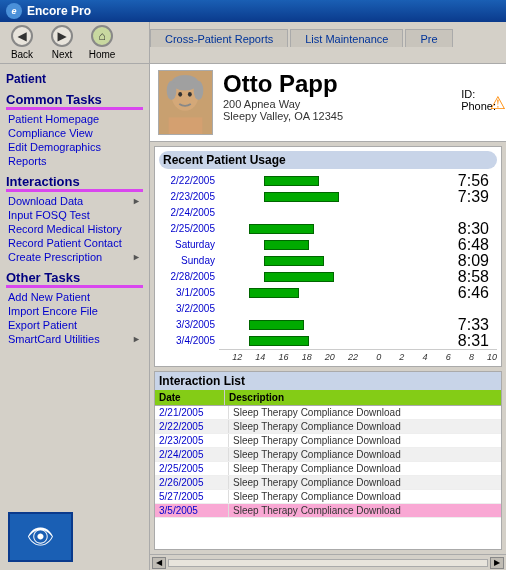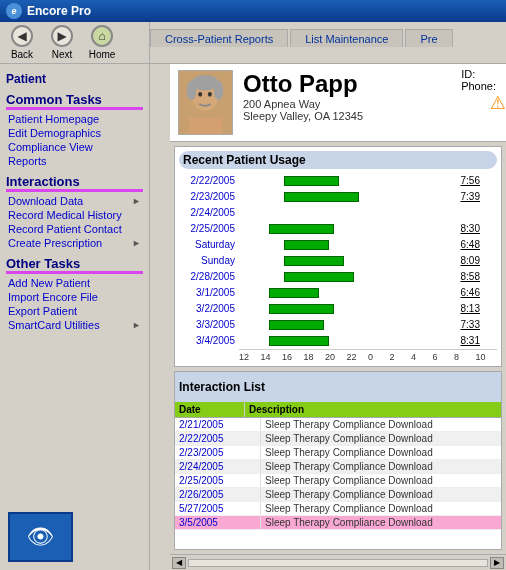--- a/index.html
+++ b/index.html
@@ -142,21 +142,21 @@
       font-weight: bold;
       color: #000;
     }
     #patient-address, #patient-city {
       font-size: 11px;
       color: #333;
     }
     #patient-id-phone {
       position: absolute;
       right: 10px;
-      top: 4px;
+      top: 24px;
       font-size: 11px;
     }
     .warning-icon {
       position: absolute;
       right: 0;
       top: 50%;
       transform: translateY(-50%);
       color: #ff8800;
       font-size: 18px;
     }
@@ -202,54 +202,54 @@
       align-items: center;
     }
     .chart-bar {
       height: 10px;
       background: #00aa00;
       border: 1px solid #006600;
       position: absolute;
     }
     .chart-value {
       position: absolute;
-      right: 17px;
-      font-size: 10px;
+      right: 8px;
+      font-size: 16px;
       color: #000;
       white-space: nowrap;
-      text-decoration: underline;
     }
     .chart-axis {
       display: flex;
       margin-left: 60px;
       font-size: 9px;
       color: #333;
       border-top: 1px solid #ccc;
       padding-top: 2px;
     }
     .axis-label {
       flex: 1;
-      text-align: left;
+      text-align: right;
+      font-style: italic;
     }
 
     
     #interaction-list {
       background: white;
       border: 1px solid #aaa;
       margin: 0 4px 4px 4px;
       flex: 1;
       display: flex;
       flex-direction: column;
       overflow: hidden;
     }
     .list-title {
       font-weight: bold;
       font-size: 12px;
       background: #c8d4e8;
-      padding: 8px 4px;
+      padding: 2px 4px;
     }
     .list-header {
       display: flex;
       background: #84cc16;
       border-bottom: 1px solid #aaa;
       font-weight: bold;
       font-size: 10px;
     }
     .list-header .col-date { width: 70px; padding: 2px 4px; border-right: 1px solid #ccc; }
     .list-header .col-desc { flex: 1; padding: 2px 4px; }
@@ -257,21 +257,21 @@
       flex: 1;
       overflow-y: auto;
     }
     .list-row {
       display: flex;
       font-size: 10px;
       border-bottom: 1px solid #eee;
     }
     .list-row:nth-child(even) { background: #f0f0f0; }
     .list-row:last-child { background: #f9a8d4; }
-    .list-row .col-date { width: 86px; padding: 1px 4px; border-right: 1px solid #ddd; color: #0000cc; }
+    .list-row .col-date { width: 74px; padding: 1px 4px; border-right: 1px solid #ddd; color: #0000cc; }
     .list-row .col-desc { flex: 1; padding: 1px 4px; color: #333; }
 
     
     #bottom-scroll {
       height: 16px;
       background: #d4d0c8;
       border-top: 1px solid #aaa;
       display: flex;
       align-items: center;
       padding: 0 2px;
@@ -332,43 +332,46 @@
     </div>
     <div class="nav-tab">
       <span>List Maintenance</span>
     </div>
     <div class="nav-tab">
       <span>Pre</span>
     </div>
   </div>
 </div>
 
-<div id="main" style="display:flex; height:506px; position:relative;gap:20px;">
+<div id="main" style="display:flex; height:506px; position:relative;">
 
   <div id="sidebar" style="position:relative;">
     <div class="sidebar-patient-label">Patient</div>
 
     <div class="sidebar-section-title">Common Tasks</div>
     <div class="sidebar-item">
         <span>Patient Homepage</span>
       </div>
     <div class="sidebar-item">
+        <span>Compliance View</span>
+      </div>
+    <div class="sidebar-item">
         <span>Edit Demographics</span>
-      </div>
-    <div class="sidebar-item">
-        <span>Compliance View</span>
       </div>
     <div class="sidebar-item">
         <span>Reports</span>
       </div>
 
     <div class="sidebar-section-title">Interactions</div>
     <div class="sidebar-item">
         <span>Download Data</span>
         <span class="arrow">►</span>
+      </div>
+    <div class="sidebar-item">
+        <span>Input FOSQ Test</span>
       </div>
     <div class="sidebar-item">
         <span>Record Medical History</span>
       </div>
     <div class="sidebar-item">
         <span>Record Patient Contact</span>
       </div>
     <div class="sidebar-item">
         <span>Create Prescription</span>
         <span class="arrow">►</span>
@@ -478,24 +481,20 @@
           </div>
           <div class="chart-row">
             <div class="chart-label">3/1/2005</div>
             <div class="chart-bar-area">
               <div class="chart-bar" style="left: 30px; width: 50px;"></div>
               <span class="chart-value">6:46</span>
             </div>
           </div>
           <div class="chart-row">
             <div class="chart-label">3/2/2005</div>
-            <div class="chart-bar-area">
-              <div class="chart-bar" style="left: 30px; width: 65px;"></div>
-              <span class="chart-value">8:13</span>
-            </div>
           </div>
           <div class="chart-row">
             <div class="chart-label">3/3/2005</div>
             <div class="chart-bar-area">
               <div class="chart-bar" style="left: 30px; width: 55px;"></div>
               <span class="chart-value">7:33</span>
             </div>
           </div>
           <div class="chart-row">
             <div class="chart-label">3/4/2005</div>

